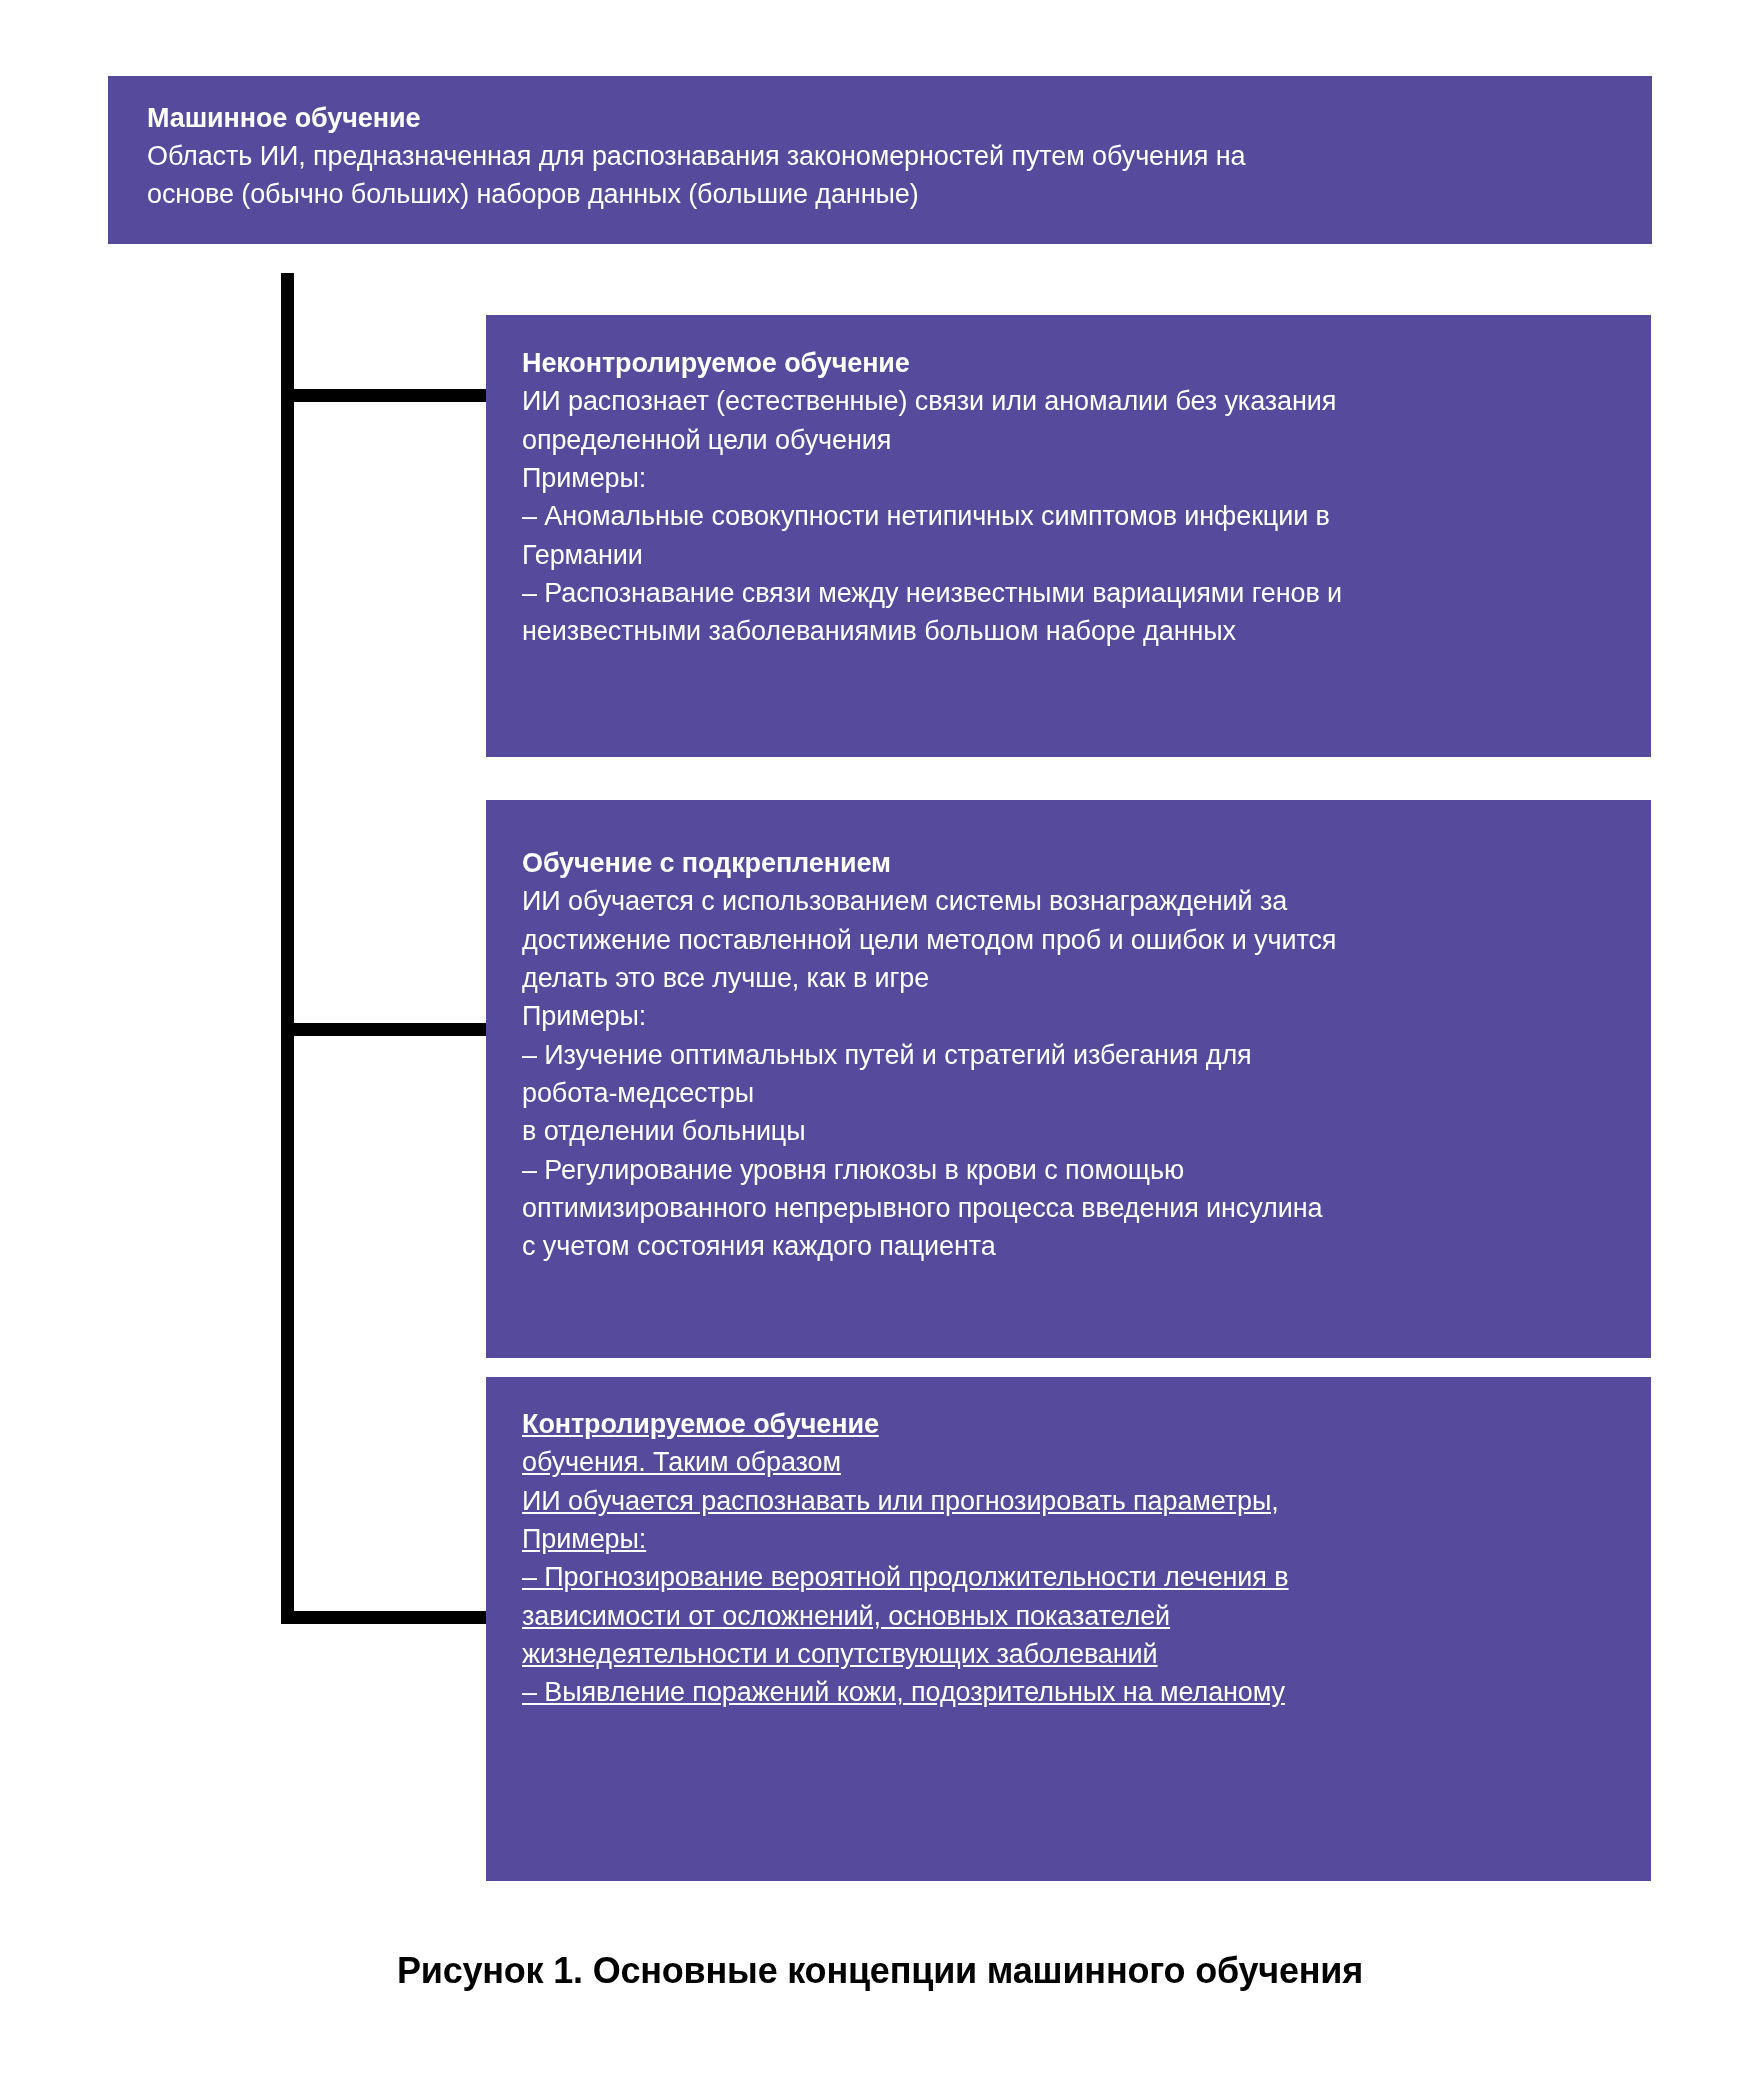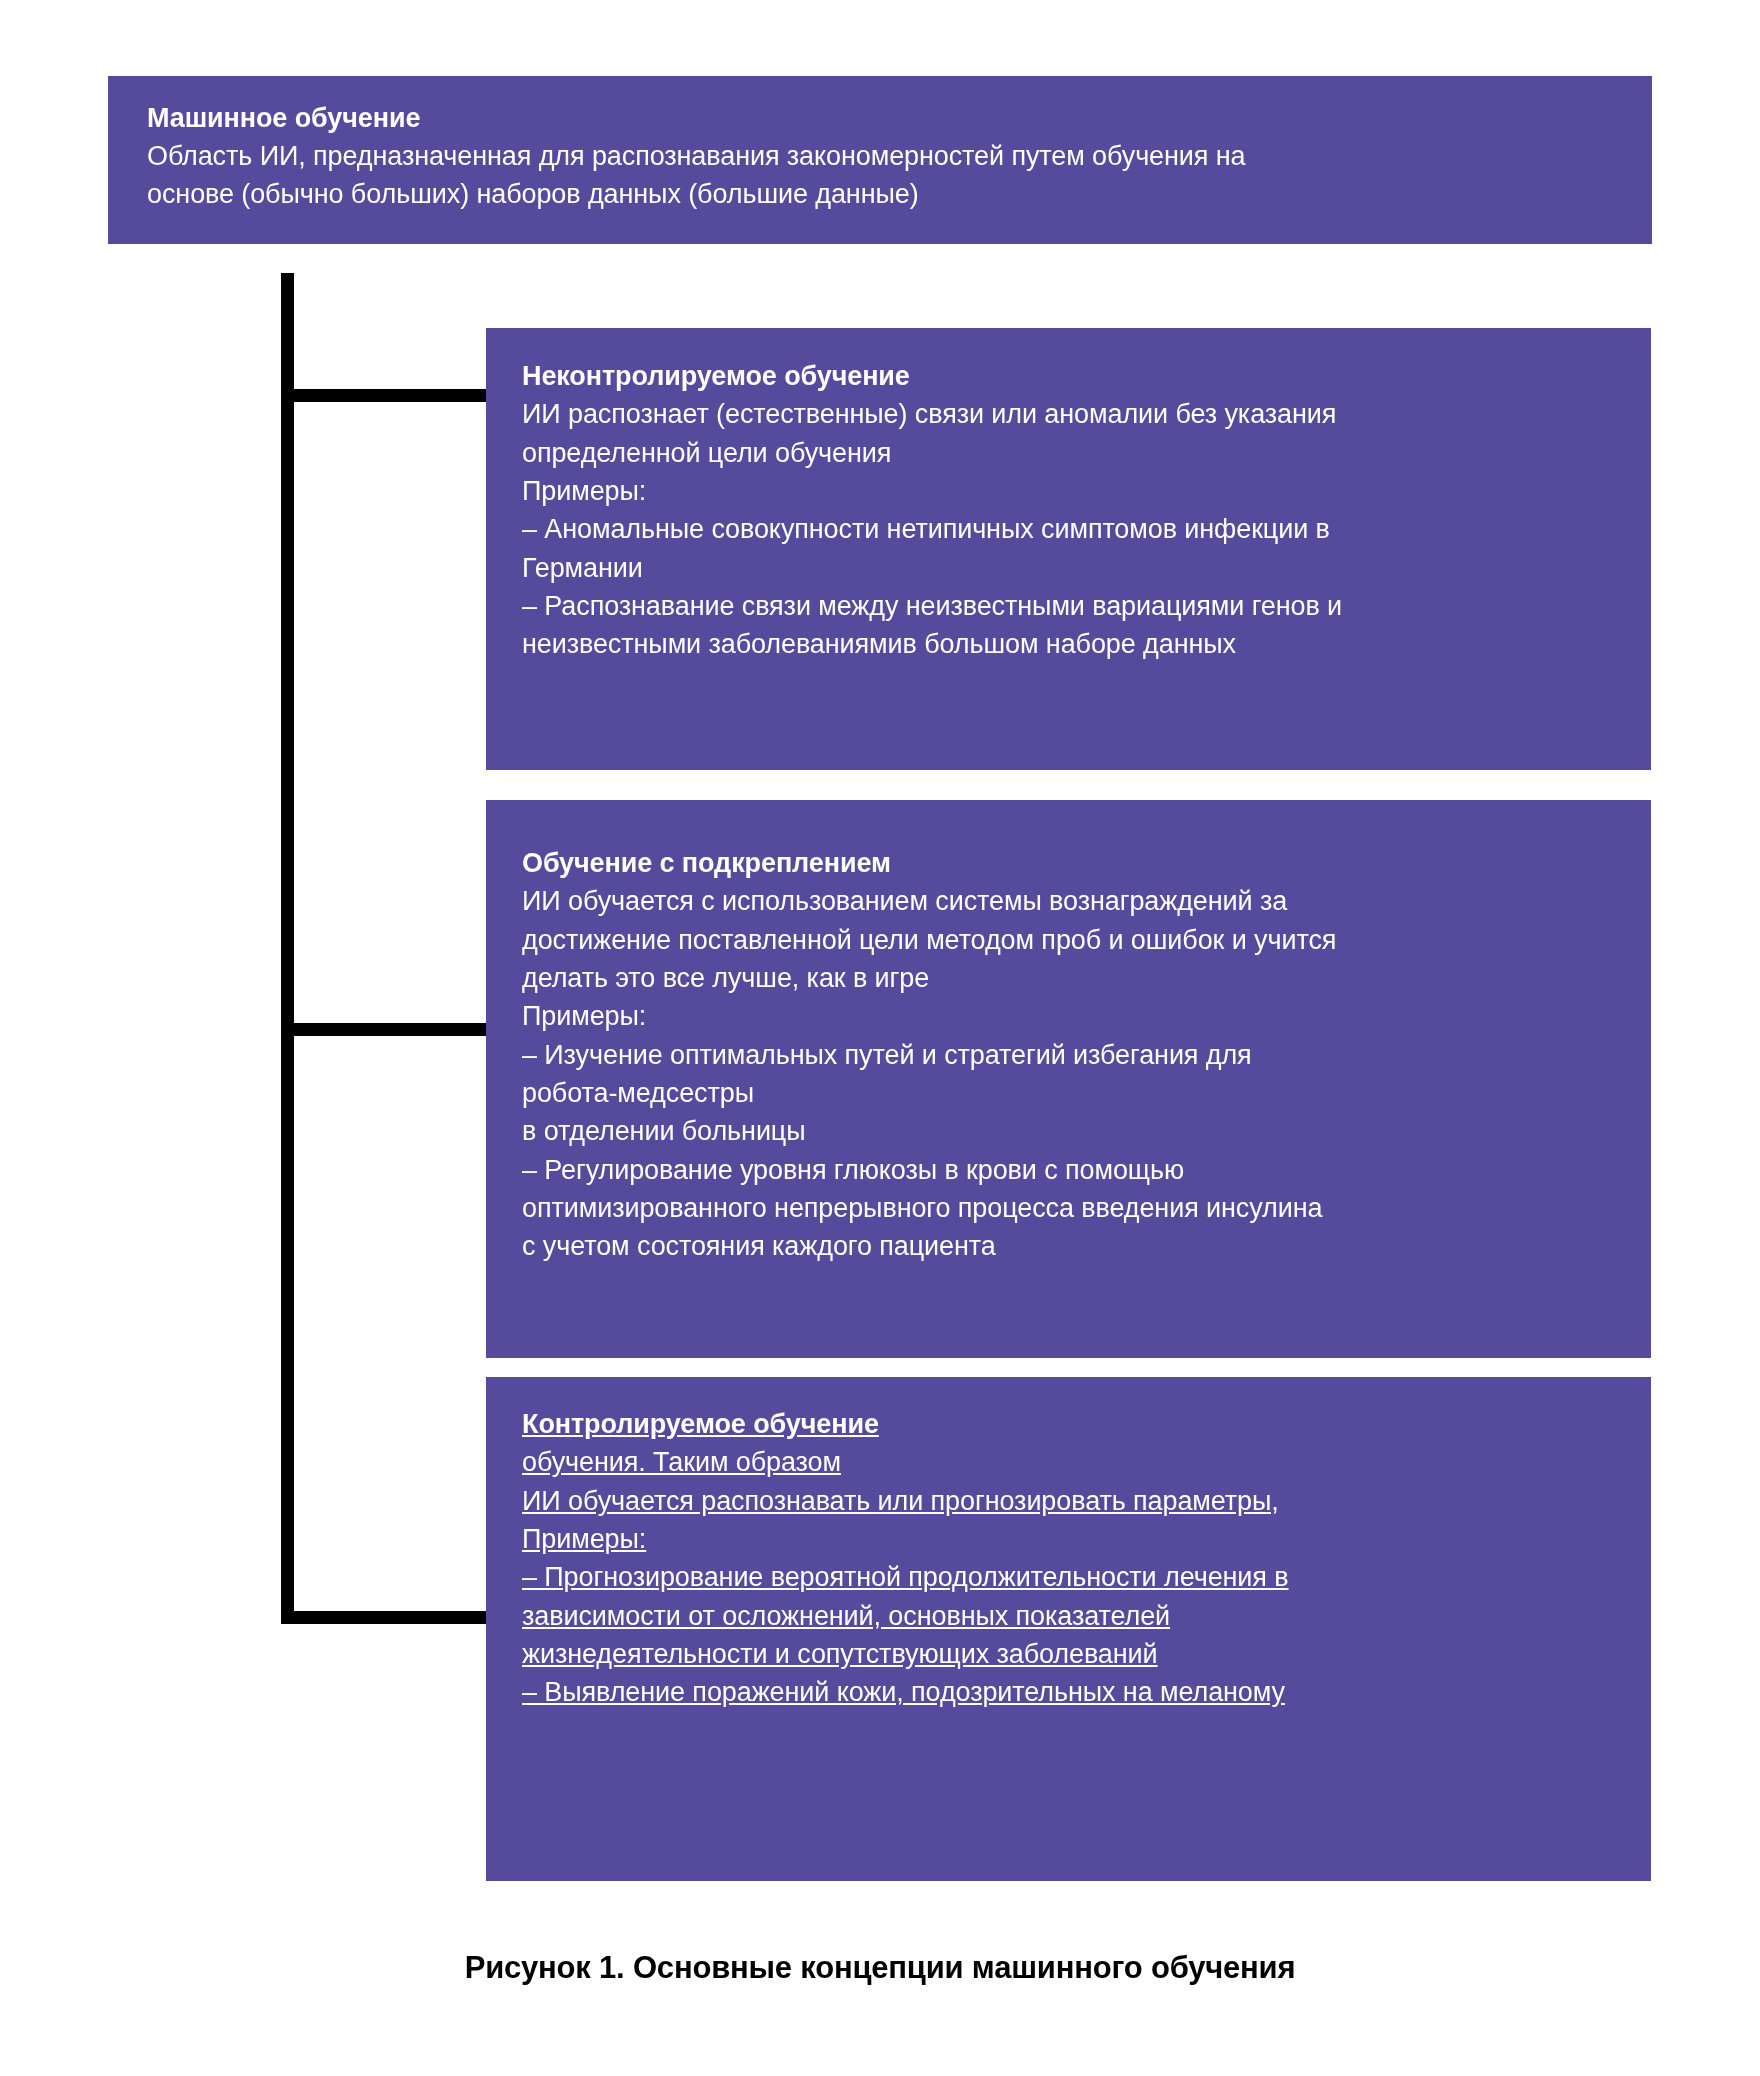--- a/index.html
+++ b/index.html
@@ -52,21 +52,21 @@
     left: 108px;
     top: 76px;
     width: 1544px;
     height: 168px;
     padding: 24.6px 38px 0 39px;
   }
 
   
   #box-unsupervised {
     left: 486px;
-    top: 328px;
+    top: 315px;
     width: 1165px;
     height: 442px;
     padding: 31px 41px 0 36px;
   }
 
   
   #box-reinforcement {
     left: 486px;
     top: 800px;
     width: 1165px;
@@ -104,21 +104,21 @@
   #connector-branch-2 { top: 1023px; }
   #connector-branch-3 { top: 1611px; }
 
   
   #figure-caption {
     position: absolute;
     left: 0;
     top: 1950px;
     width: 1760px;
     text-align: center;
-    font-size: 31px;
+    font-size: 36px;
     font-weight: bold;
     color: #000000;
     letter-spacing: -0.2px;
   }
 </style>
 </head>
 <body>
 
 <div id="figure-root">
 

